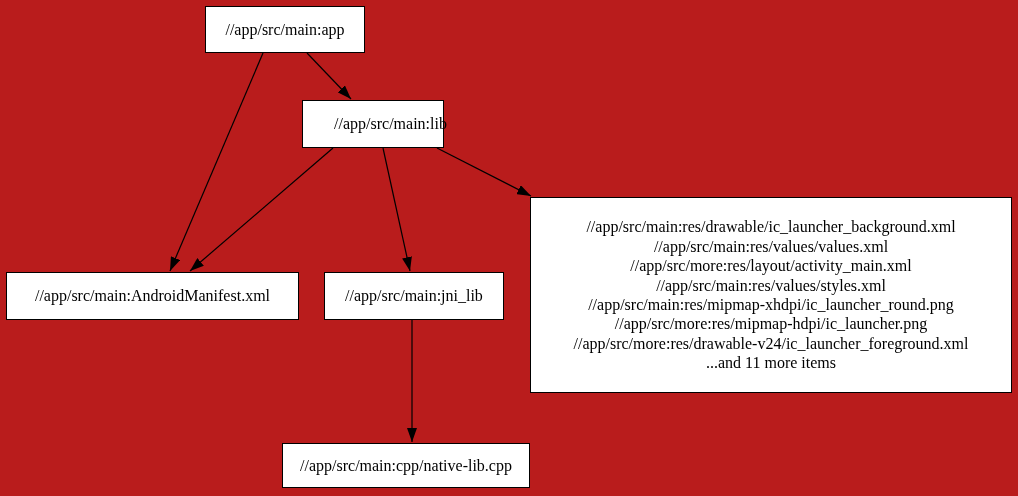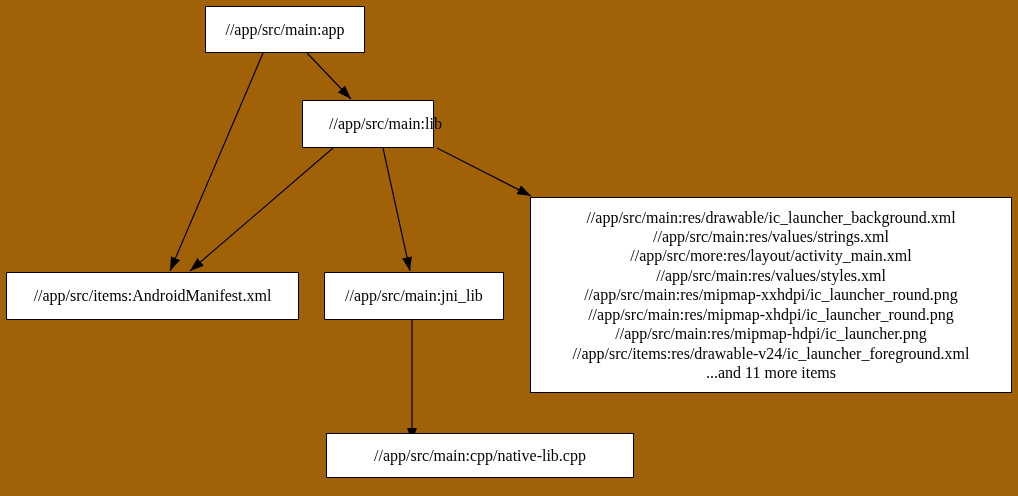--- a/index.html
+++ b/index.html
@@ -4,21 +4,21 @@
 <style>
   html, body {
     margin: 0;
     padding: 0;
     background: #ffffff;
   }
   .graph-canvas {
     position: relative;
     width: 1018px;
     height: 496px;
-    background: #a16207;
+    background: #b91c1c;
     font-family: "Liberation Serif", "DejaVu Serif", serif;
     color: #000000;
     overflow: hidden;
   }
   .edges-layer {
     position: absolute;
     left: 0;
     top: 0;
     width: 1018px;
     height: 496px;
@@ -35,25 +35,25 @@
     text-align: center;
     font-size: 16px;
     white-space: nowrap;
   }
   .node.multiline {
     flex-direction: column;
     line-height: 19.4px;
   }
   
   #node-app            { left: 205px; top: 6px;   width: 160px; height: 47px; }
-  #node-lib            { left: 302px; top: 100px; width: 132px; height: 48px; padding-left: 35px; }
+  #node-lib            { left: 302px; top: 100px; width: 142px; height: 48px; padding-left: 35px; }
   #node-manifest       { left: 6px;   top: 272px; width: 293px; height: 48px; }
   #node-jni-lib        { left: 324px; top: 272px; width: 180px; height: 48px; }
   #node-res-group      { left: 530px; top: 197px; width: 482px; height: 196px; }
-  #node-native-cpp     { left: 282px; top: 433px; width: 308px; height: 45px; margin-left: 44px; }
+  #node-native-cpp     { left: 282px; top: 443px; width: 248px; height: 45px; }
   .edge-line {
     stroke: #000000;
     stroke-width: 1.2;
     fill: none;
   }
 </style>
 </head>
 <body>
 
 <div class="graph-canvas">
@@ -74,36 +74,35 @@
 
   <div class="node" id="node-app">
     <span>//app/src/main:app</span>
   </div>
 
   <div class="node" id="node-lib">
     <span>//app/src/main:lib</span>
   </div>
 
   <div class="node" id="node-manifest">
-    <span>//app/src/items:AndroidManifest.xml</span>
+    <span>//app/src/main:AndroidManifest.xml</span>
   </div>
 
   <div class="node" id="node-jni-lib">
     <span>//app/src/main:jni_lib</span>
   </div>
 
   <div class="node multiline" id="node-res-group">
     <span>//app/src/main:res/drawable/ic_launcher_background.xml</span>
-    <span>//app/src/main:res/values/strings.xml</span>
+    <span>//app/src/main:res/values/values.xml</span>
     <span>//app/src/more:res/layout/activity_main.xml</span>
     <span>//app/src/main:res/values/styles.xml</span>
-    <span>//app/src/main:res/mipmap-xxhdpi/ic_launcher_round.png</span>
     <span>//app/src/main:res/mipmap-xhdpi/ic_launcher_round.png</span>
-    <span>//app/src/main:res/mipmap-hdpi/ic_launcher.png</span>
-    <span>//app/src/items:res/drawable-v24/ic_launcher_foreground.xml</span>
+    <span>//app/src/more:res/mipmap-hdpi/ic_launcher.png</span>
+    <span>//app/src/more:res/drawable-v24/ic_launcher_foreground.xml</span>
     <span>...and 11 more items</span>
   </div>
 
   <div class="node" id="node-native-cpp">
     <span>//app/src/main:cpp/native-lib.cpp</span>
   </div>
 
 </div>
 
 </body></html>

